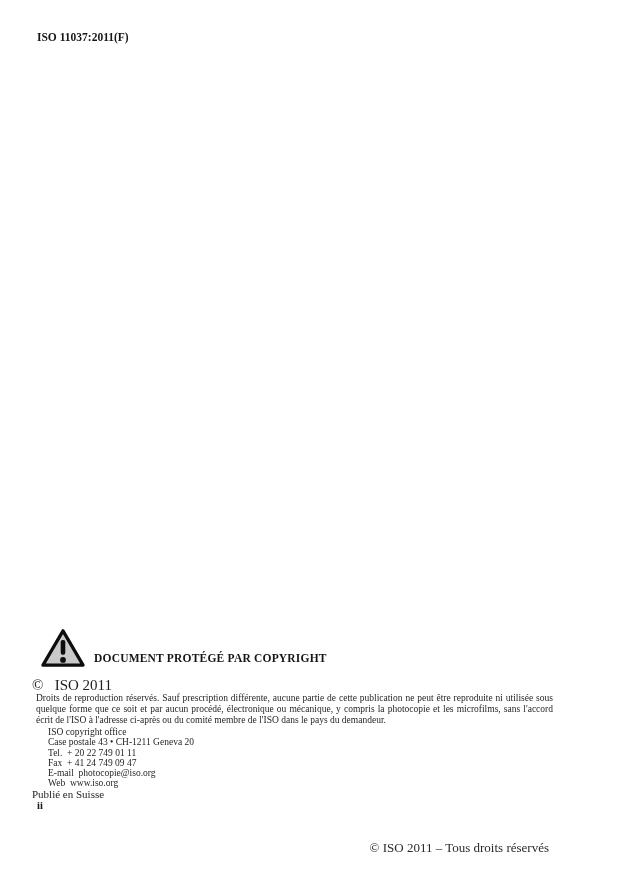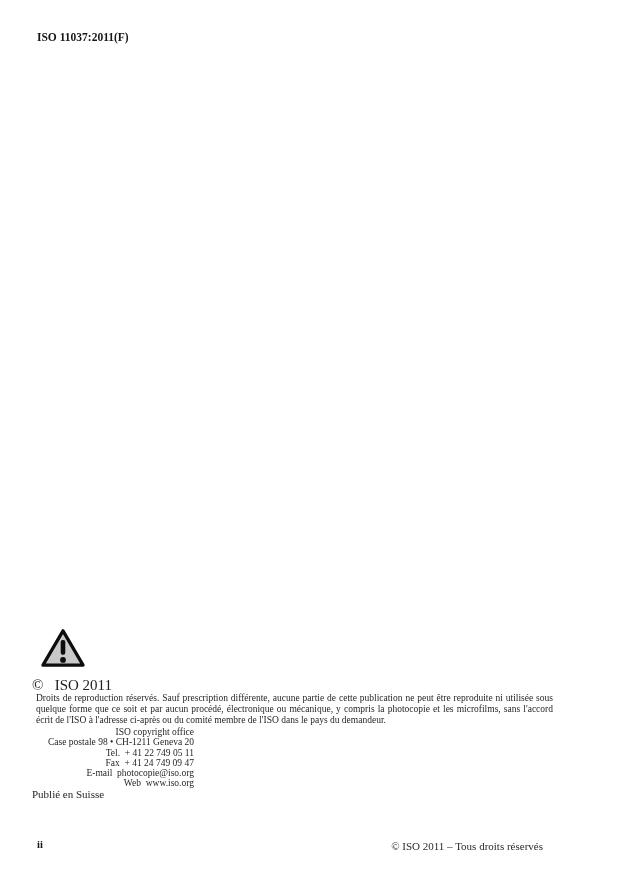--- a/index.html
+++ b/index.html
@@ -59,67 +59,67 @@
   }
   .address-block {
     position: absolute;
     left: 48px;
     top: 727px;
     font-size: 9.5px;
     line-height: 10.3px;
   }
   .address-line {
     white-space: pre;
-    text-align: right;
   }
   .published-line {
     position: absolute;
     left: 32px;
     top: 788px;
     font-size: 11px;
   }
   .footer-page-num {
     position: absolute;
     left: 37px;
-    top: 839px;
+    top: 800px;
     font-size: 10.5px;
     font-weight: bold;
     color: #161616;
   }
   .footer-copyright {
     position: absolute;
-    right: 76px;
+    right: 70px;
     top: 840px;
-    font-size: 11px;
+    font-size: 13px;
     color: #2a2a2a;
     text-align: right;
   }
 </style>
 </head>
 <body>
 
 <div class="page">
 
   <div class="doc-ref">ISO 11037:2011(F)</div>
 
   <svg class="warning-icon" viewBox="0 0 48 44" xmlns="http://www.w3.org/2000/svg" aria-hidden="true">
     <polygon points="24,4 45,40 3,40" fill="#c9c9c9" stroke="#0d0d0d" stroke-width="3.4" stroke-linejoin="round"></polygon>
     <rect x="21.6" y="13.5" width="4.8" height="15.5" rx="2" fill="#0d0d0d"></rect>
     <circle cx="24" cy="34.5" r="3" fill="#0d0d0d"></circle>
   </svg>
 
+  <div class="notice-title">DOCUMENT PROTÉGÉ PAR COPYRIGHT</div>
 
   <div class="copyright-line">©   ISO 2011</div>
 
   <p class="notice-body">Droits de reproduction réservés. Sauf prescription différente, aucune partie de cette publication ne peut être reproduite ni utilisée sous quelque forme que ce soit et par aucun procédé, électronique ou mécanique, y compris la photocopie et les microfilms, sans l'accord écrit de l'ISO à l'adresse ci-après ou du comité membre de l'ISO dans le pays du demandeur.</p>
 
   <div class="address-block">
     <div class="address-line">ISO copyright office</div>
-    <div class="address-line">Case postale 98 • CH-1211 Geneva 20</div>
-    <div class="address-line">Tel.  + 41 22 749 05 11</div>
+    <div class="address-line">Case postale 43 • CH-1211 Geneva 20</div>
+    <div class="address-line">Tel.  + 20 22 749 01 11</div>
     <div class="address-line">Fax  + 41 24 749 09 47</div>
     <div class="address-line">E-mail  photocopie@iso.org</div>
     <div class="address-line">Web  www.iso.org</div>
   </div>
 
   <div class="published-line">Publié en Suisse</div>
 
   <div class="footer-page-num">ii</div>
 
   <div class="footer-copyright">© ISO 2011 – Tous droits réservés</div>

